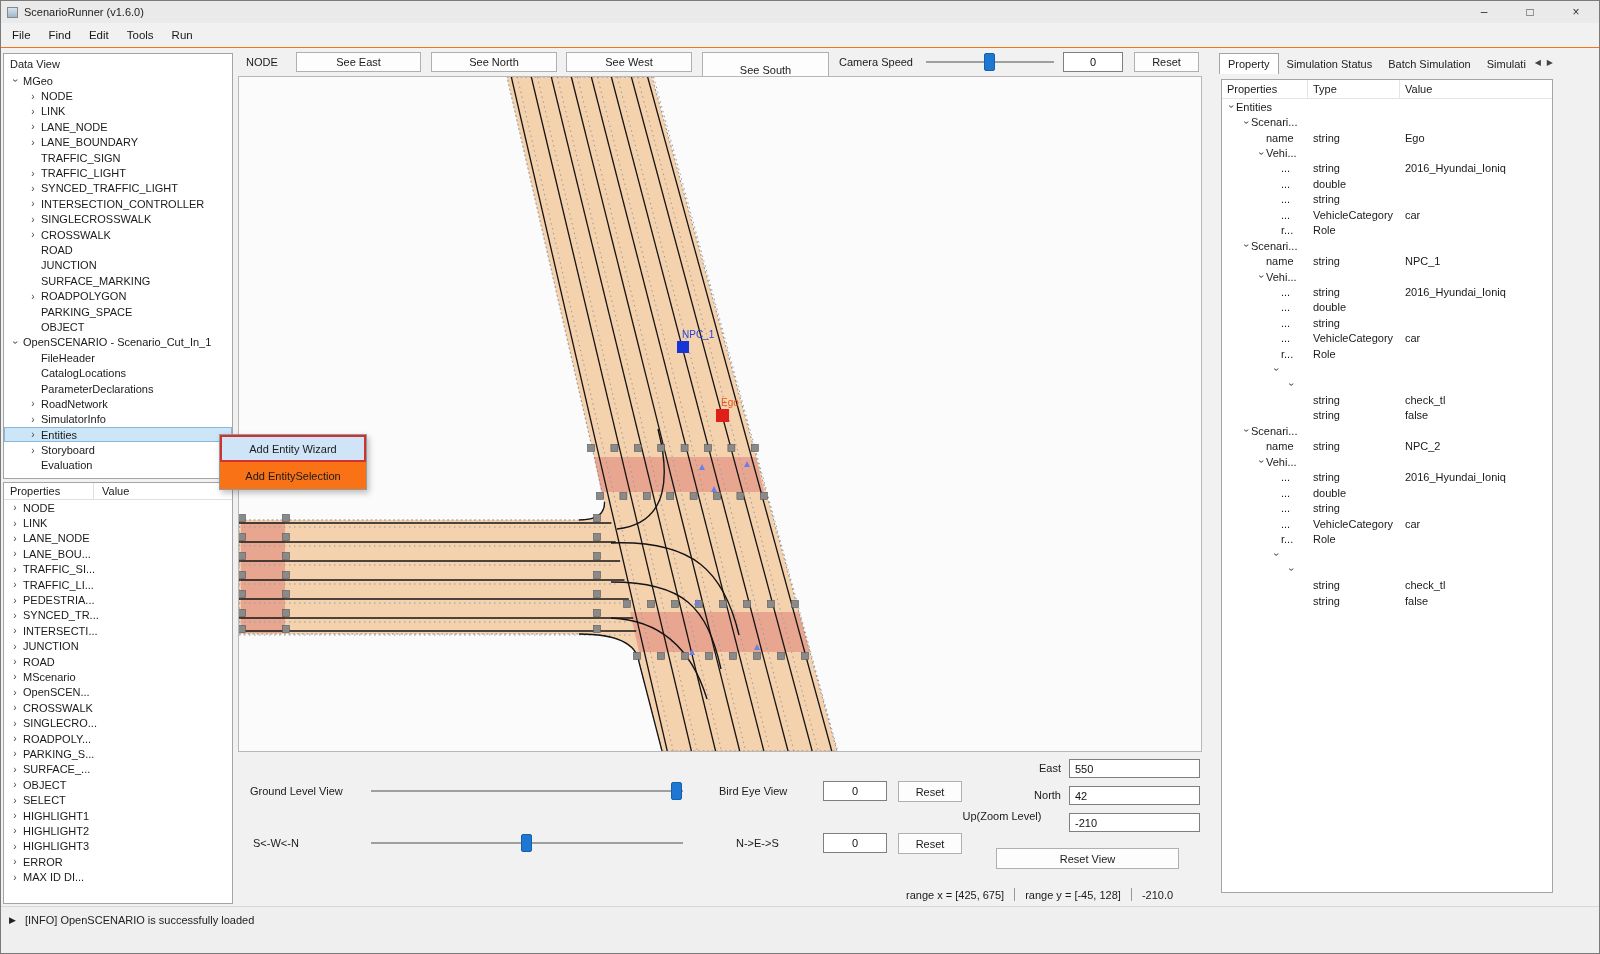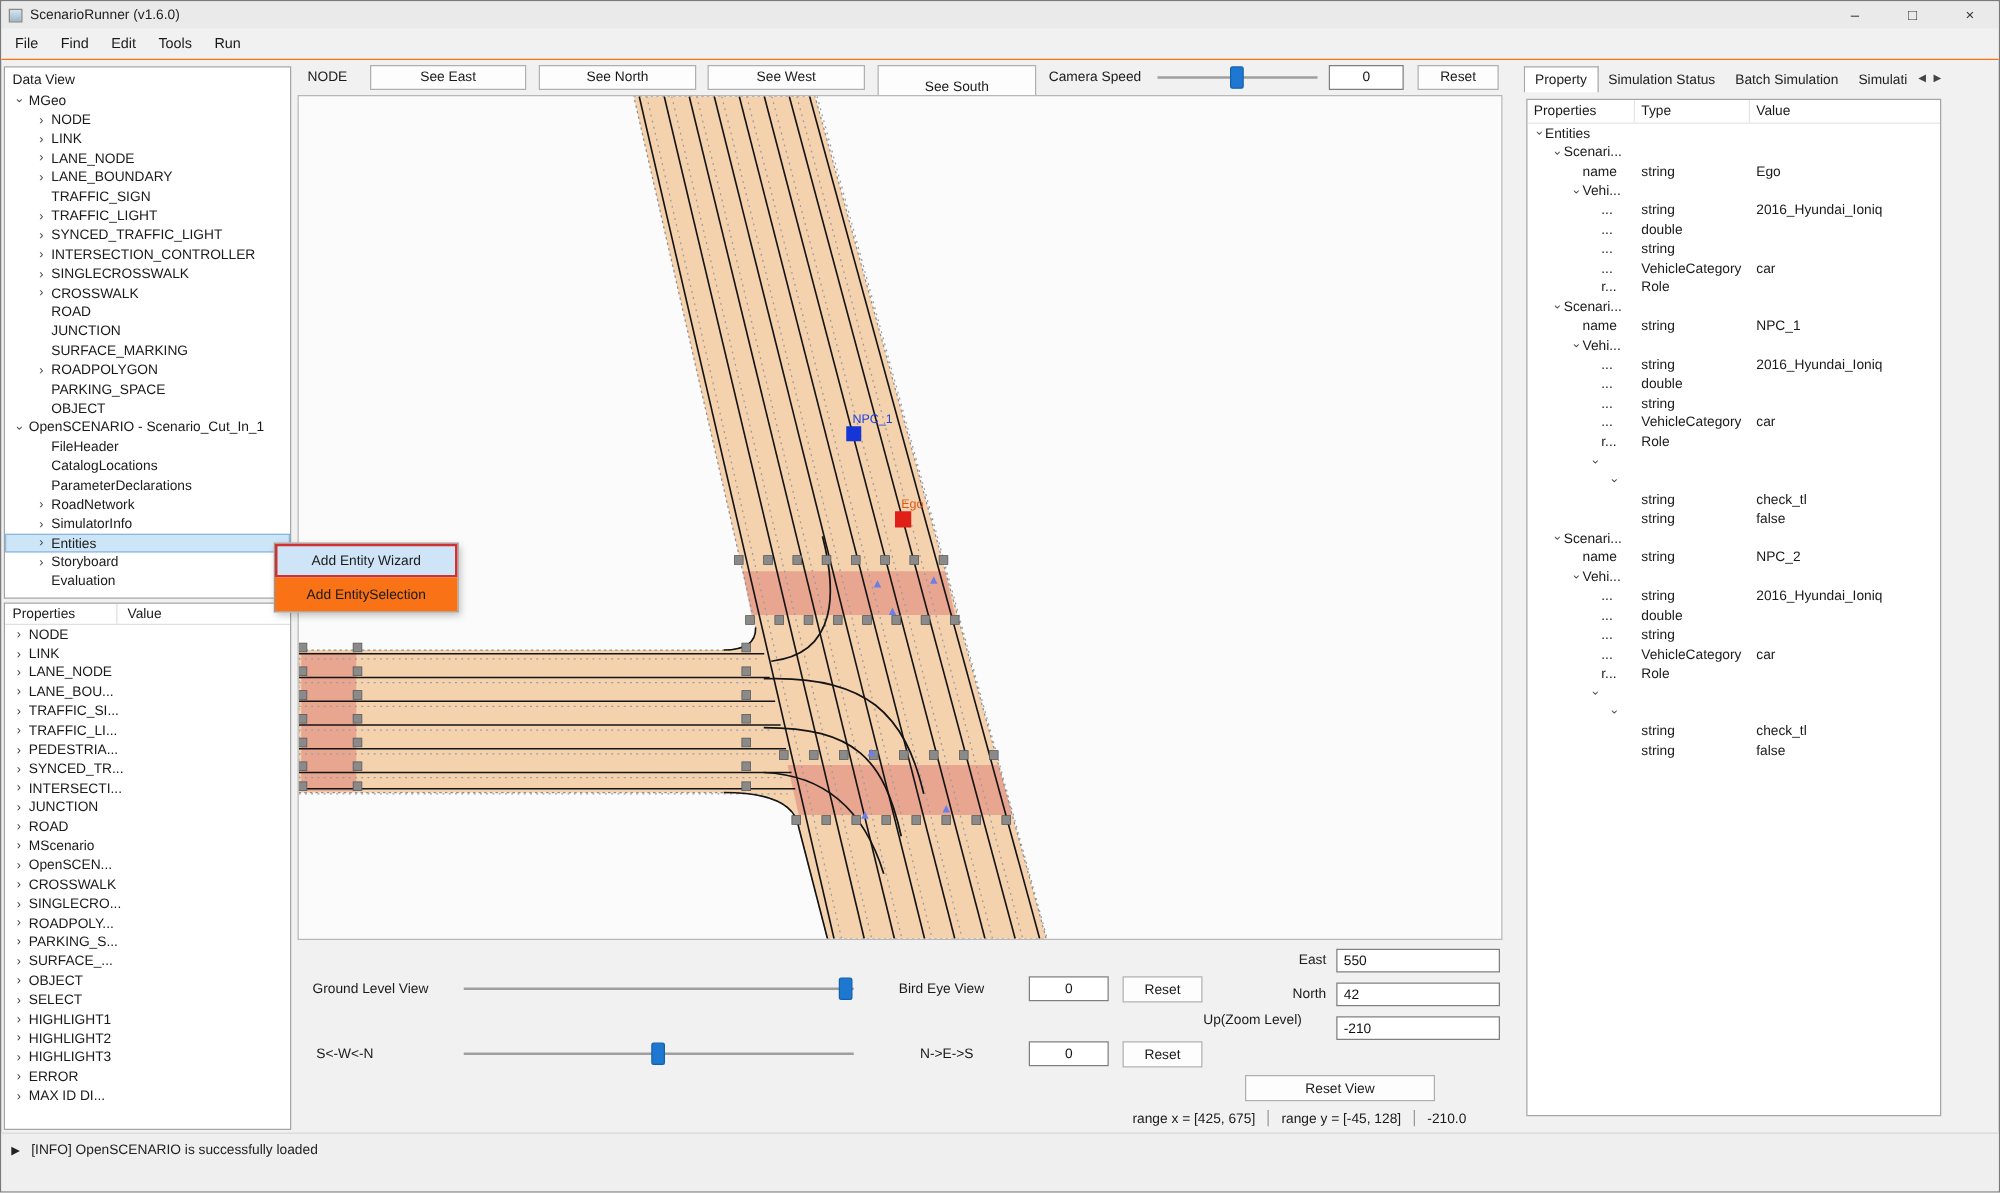--- a/index.html
+++ b/index.html
@@ -439,21 +439,21 @@
   <span class="label" style="left:735px;top:836px;">N-&gt;E-&gt;S</span>
   <input class="input center" style="left: 822px; top: 832px; width: 64px; height: 20px;" value="0">
   <div class="btn" style="left:897px;top:832px;width:64px;height:21px;">Reset</div>
 
   <span class="label" style="left:942px;top:761px;width:118px;text-align:right;">East</span>
   <input class="input" style="left: 1068px; top: 758px; width: 131px; height: 19px;" value="550">
   <span class="label" style="left:942px;top:788px;width:118px;text-align:right;">North</span>
   <input class="input" style="left: 1068px; top: 785px; width: 131px; height: 19px;" value="42">
   <span class="label" style="left:942px;top:809px;width:118px;text-align:center;">Up(Zoom Level)</span>
   <input class="input" style="left: 1068px; top: 812px; width: 131px; height: 19px;" value="-210">
-  <div class="btn" style="left:995px;top:847px;width:152px;height:21px;margin-top:12px;">Reset View</div>
+  <div class="btn" style="left:995px;top:847px;width:183px;height:21px;">Reset View</div>
 
   <div class="rangebar">
     <span>range x = [425, 675]</span>
     <span class="vsep"></span>
     <span>range y = [-45, 128]</span>
     <span class="vsep"></span>
     <span>-210.0</span>
   </div>
 
   <div class="rightpanel">

